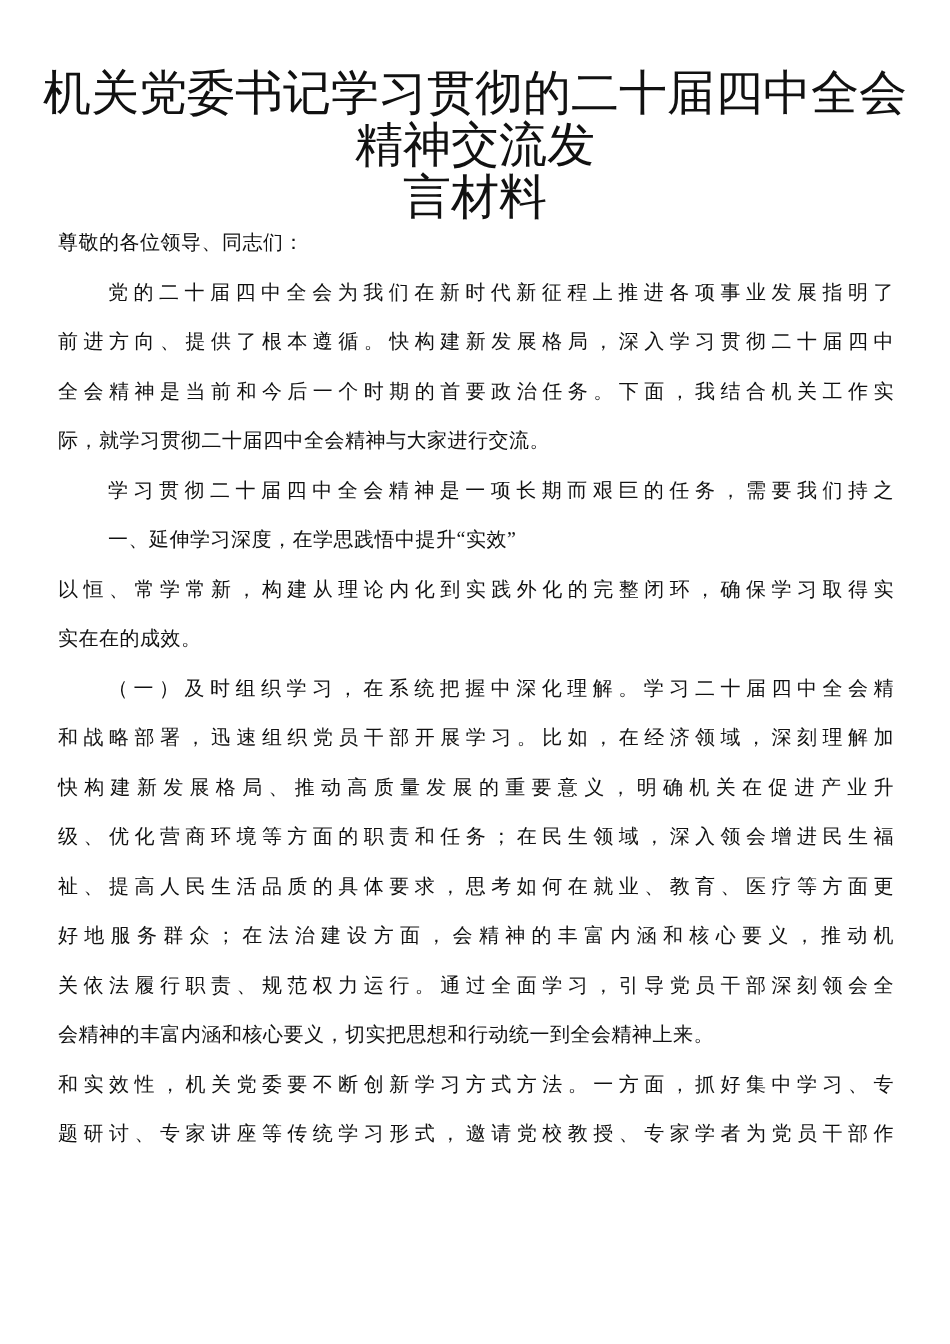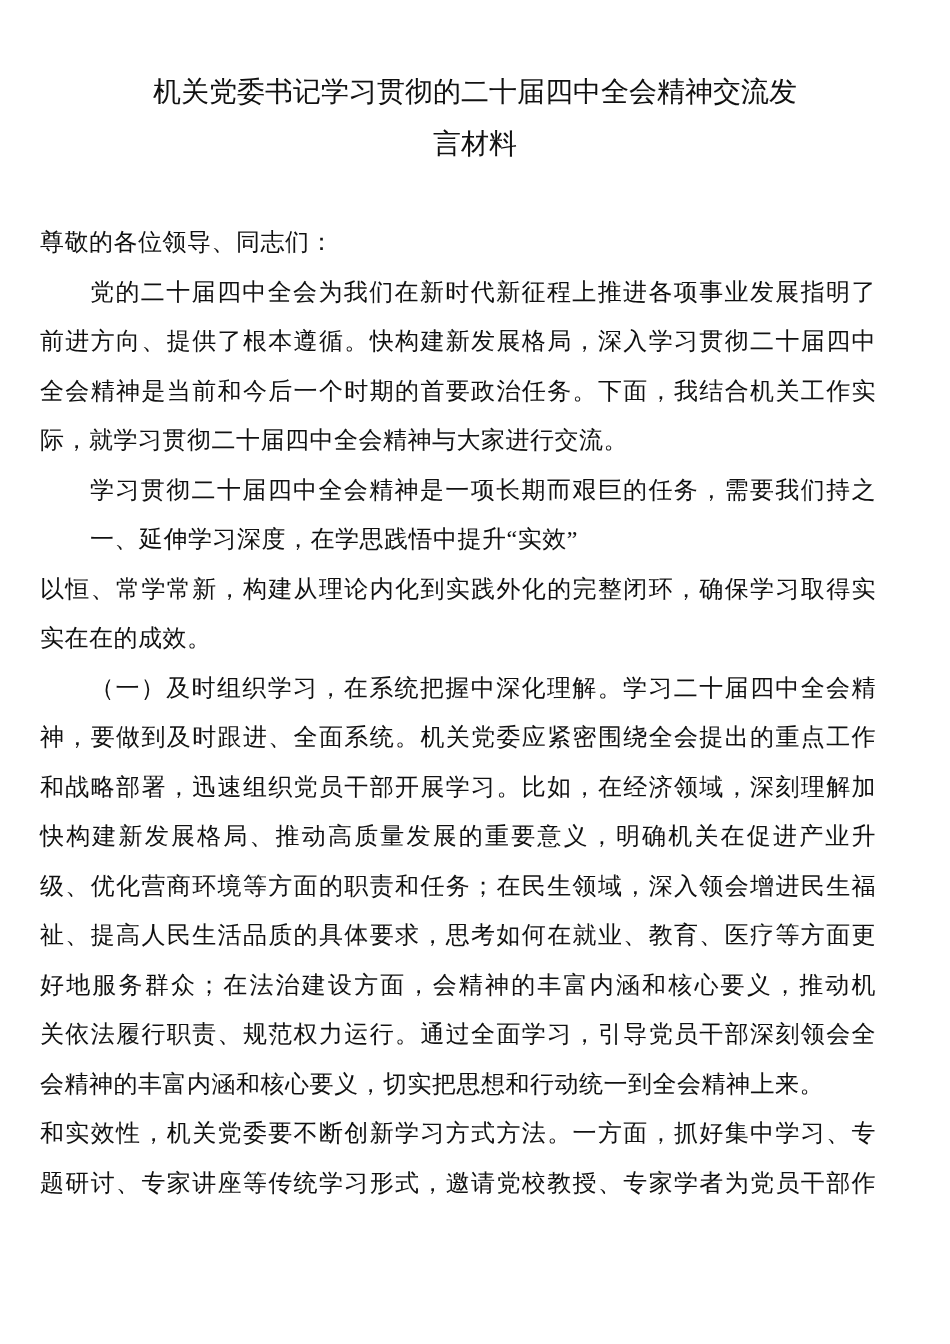--- a/index.html
+++ b/index.html
@@ -22,32 +22,32 @@
       width: 950px;
       height: 1344px;
       background: #ffffff;
     }
     .title {
       position: absolute;
       left: 40px;
       top: 66px;
       width: 870px;
       text-align: center;
-      font-size: 28px;
+      font-size: 48px;
       line-height: 52px;
       font-weight: normal;
       letter-spacing: 0px;
       margin: 0;
     }
     .body {
       position: absolute;
-      left: 40px;
+      left: 58px;
       top: 218px;
       width: 836px;
-      font-size: 24px;
+      font-size: 20px;
       line-height: 49.5px;
       letter-spacing: 0.5px;
     }
     .line {
       display: block;
       white-space: nowrap;
       height: 49.5px;
       text-align: justify;
       text-align-last: justify;
     }
@@ -79,21 +79,20 @@
     <span class="line">全会精神是当前和今后一个时期的首要政治任务。下面，我结合机关工作实</span>
     <span class="line last">际，就学习贯彻二十届四中全会精神与大家进行交流。</span>
 
     <span class="line indent">学习贯彻二十届四中全会精神是一项长期而艰巨的任务，需要我们持之</span>
 
     <span class="line indent heading">一、延伸学习深度，在学思践悟中提升“实效”</span>
     <span class="line">以恒、常学常新，构建从理论内化到实践外化的完整闭环，确保学习取得实</span>
     <span class="line last">实在在的成效。</span>
 
     <span class="line indent">（一）及时组织学习，在系统把握中深化理解。学习二十届四中全会精</span>
-    <span class="line">神，要做到及时跟进、全面系统。机关党委应紧密围绕全会提出的重点工作</span>
     <span class="line">和战略部署，迅速组织党员干部开展学习。比如，在经济领域，深刻理解加</span>
     <span class="line">快构建新发展格局、推动高质量发展的重要意义，明确机关在促进产业升</span>
     <span class="line">级、优化营商环境等方面的职责和任务；在民生领域，深入领会增进民生福</span>
     <span class="line">祉、提高人民生活品质的具体要求，思考如何在就业、教育、医疗等方面更</span>
     <span class="line">好地服务群众；在法治建设方面，会精神的丰富内涵和核心要义，推动机</span>
     <span class="line">关依法履行职责、规范权力运行。通过全面学习，引导党员干部深刻领会全</span>
     <span class="line last">会精神的丰富内涵和核心要义，切实把思想和行动统一到全会精神上来。</span>
 
     <span class="line">和实效性，机关党委要不断创新学习方式方法。一方面，抓好集中学习、专</span>
     <span class="line">题研讨、专家讲座等传统学习形式，邀请党校教授、专家学者为党员干部作</span>

